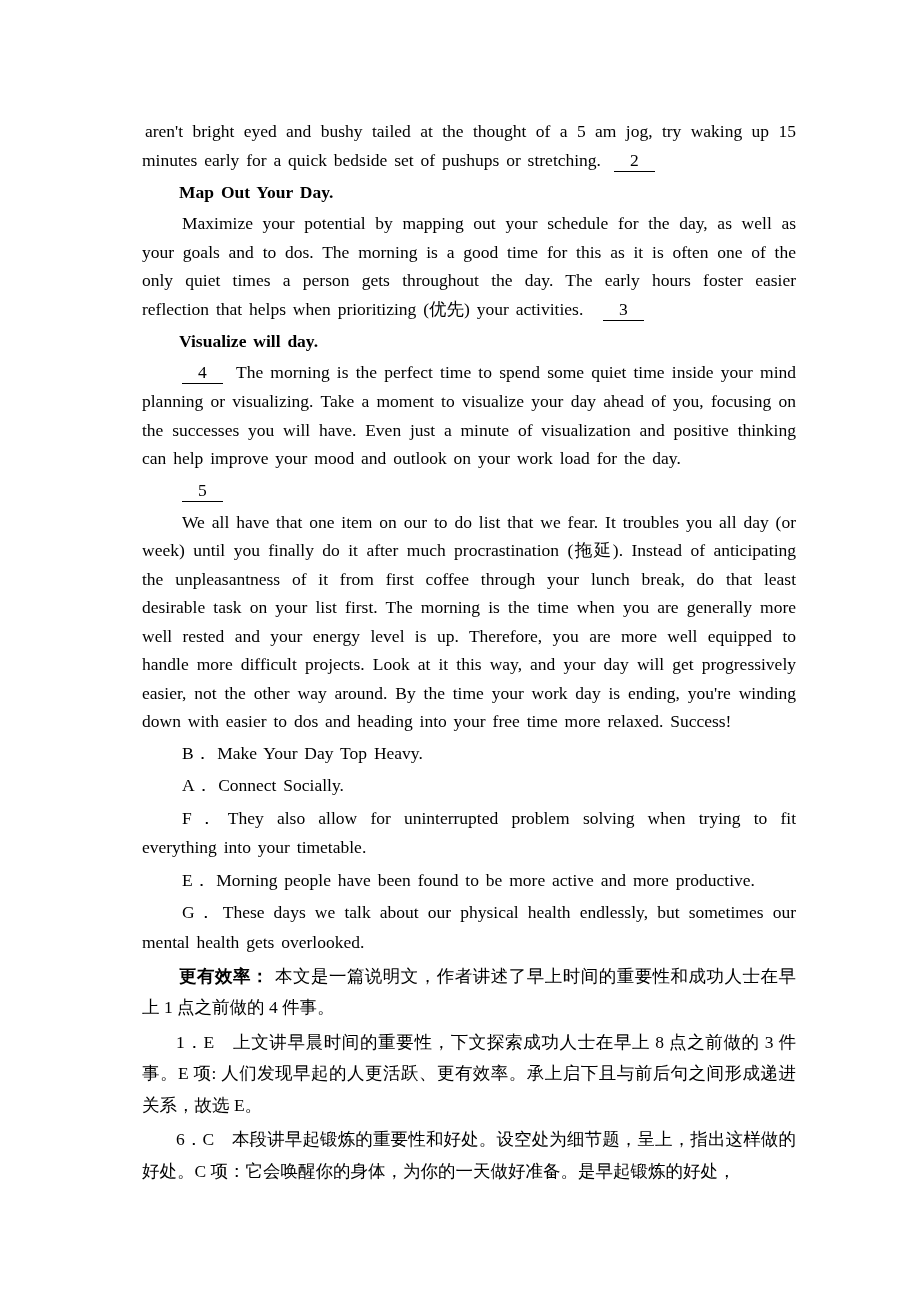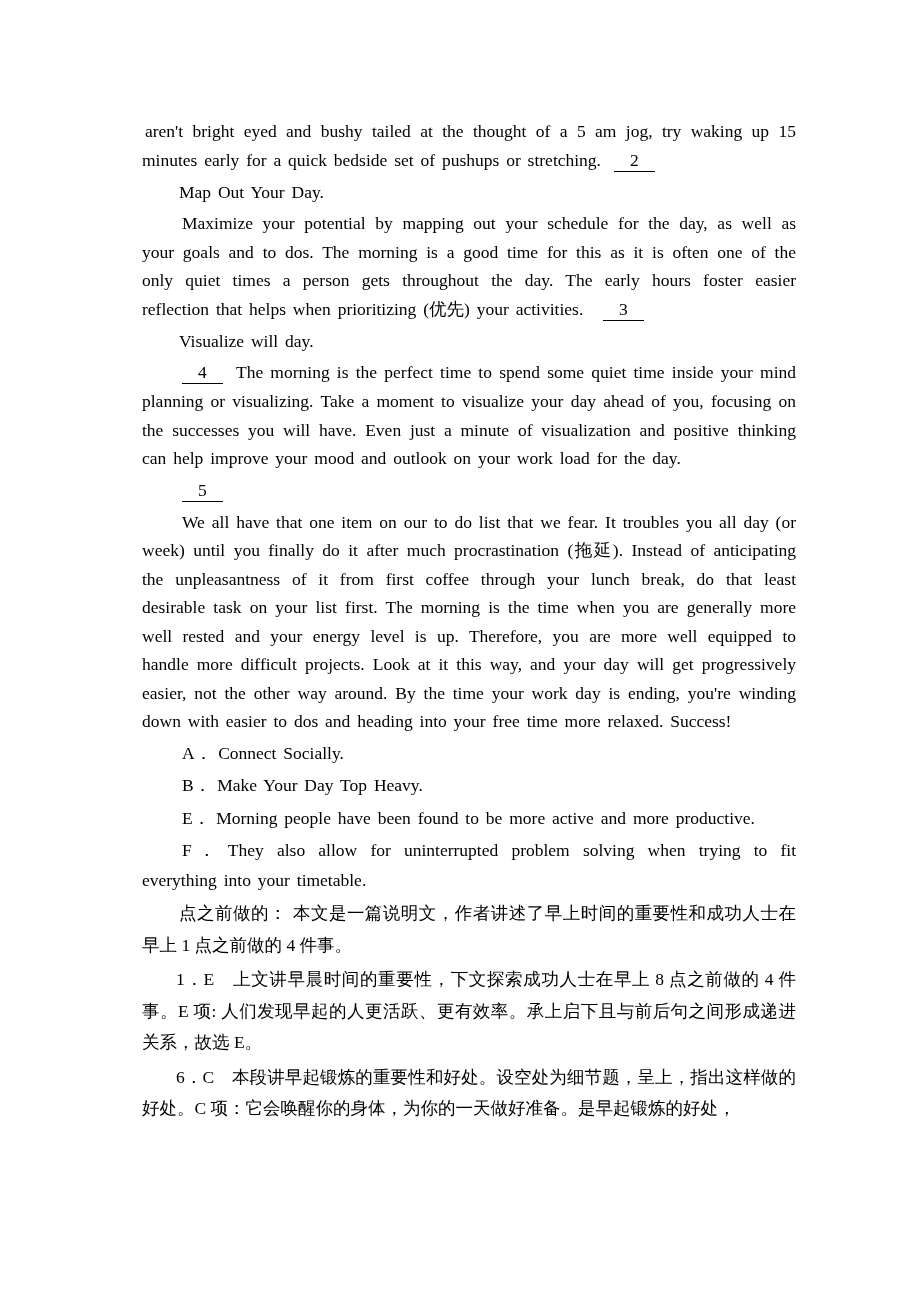--- a/index.html
+++ b/index.html
@@ -18,21 +18,21 @@
     background: #ffffff;
   }
   .para {
     font-size: 17.5px;
     line-height: 28.5px;
     text-align: justify;
     text-indent: 37px;
     word-spacing: 2.5px;
   }
   .no-indent { text-indent: 0; }
-  .bold { font-weight: normal; }
+  .bold { font-weight: bold; }
   .option { line-height: 29.6px; }
   .cn {
     line-height: 31.5px;
     text-indent: 34px;
     word-spacing: normal;
   }
   .answer { margin-top: 3px; }
   .guide { margin-top: 1px; }
   .blank {
     display: inline-block;
@@ -56,23 +56,24 @@
   <p class="para"><span>Maximize your potential by mapping out your schedule for the day, as well as your goals and to dos. The morning is a good time for this as it is often one of the only quiet times a person gets throughout the day. The early hours foster easier reflection that helps when prioritizing (优先) your activities.</span>&nbsp; <span class="blank"><span>3</span></span></p>
 
   <p class="para bold">Visualize will day.</p>
 
   <p class="para"><span class="blank"><span>4</span></span> <span>The morning is the perfect time to spend some quiet time inside your mind planning or visualizing. Take a moment to visualize your day ahead of you, focusing on the successes you will have. Even just a minute of visualization and positive thinking can help improve your mood and outlook on your work load for the day.</span></p>
 
   <p class="para"><span class="blank"><span>5</span></span></p>
 
   <p class="para"><span>We all have that one item on our to do list that we fear. It troubles you all day (or week) until you finally do it after much procrastination (拖延). Instead of anticipating the unpleasantness of it from first coffee through your lunch break, do that least desirable task on your list first. The morning is the time when you are generally more well rested and your energy level is up. Therefore, you are more well equipped to handle more difficult projects. Look at it this way, and your day will get progressively easier, not the other way around. By the time your work day is ending, you're winding down with easier to dos and heading into your free time more relaxed. Success!</span></p>
 
+  <p class="para option"><span>B．</span><span>Make Your Day Top Heavy.</span></p>
   <p class="para option"><span>A．</span><span>Connect Socially.</span></p>
-  <p class="para option"><span>B．</span><span>Make Your Day Top Heavy.</span></p>
+  <p class="para option"><span>F．</span><span>They also allow for uninterrupted problem solving when trying to fit everything into your timetable.</span></p>
   <p class="para option"><span>E．</span><span>Morning people have been found to be more active and more productive.</span></p>
-  <p class="para option"><span>F．</span><span>They also allow for uninterrupted problem solving when trying to fit everything into your timetable.</span></p>
+  <p class="para option"><span>G．</span><span>These days we talk about our physical health endlessly, but sometimes our mental health gets overlooked.</span></p>
 
-  <p class="para cn guide"><span class="bold">点之前做的：</span><span>本文是一篇说明文，作者讲述了早上时间的重要性和成功人士在早上 1 点之前做的 4 件事。</span></p>
+  <p class="para cn guide"><span class="bold">更有效率：</span><span>本文是一篇说明文，作者讲述了早上时间的重要性和成功人士在早上 1 点之前做的 4 件事。</span></p>
 
-  <p class="para cn answer">1．E　上文讲早晨时间的重要性，下文探索成功人士在早上 8 点之前做的 4 件事。E 项: 人们发现早起的人更活跃、更有效率。承上启下且与前后句之间形成递进关系，故选 E。</p>
+  <p class="para cn answer">1．E　上文讲早晨时间的重要性，下文探索成功人士在早上 8 点之前做的 3 件事。E 项: 人们发现早起的人更活跃、更有效率。承上启下且与前后句之间形成递进关系，故选 E。</p>
   <p class="para cn answer">6．C　本段讲早起锻炼的重要性和好处。设空处为细节题，呈上，指出这样做的好处。C 项：它会唤醒你的身体，为你的一天做好准备。是早起锻炼的好处，</p>
 
 </div>
 
 </body></html>

